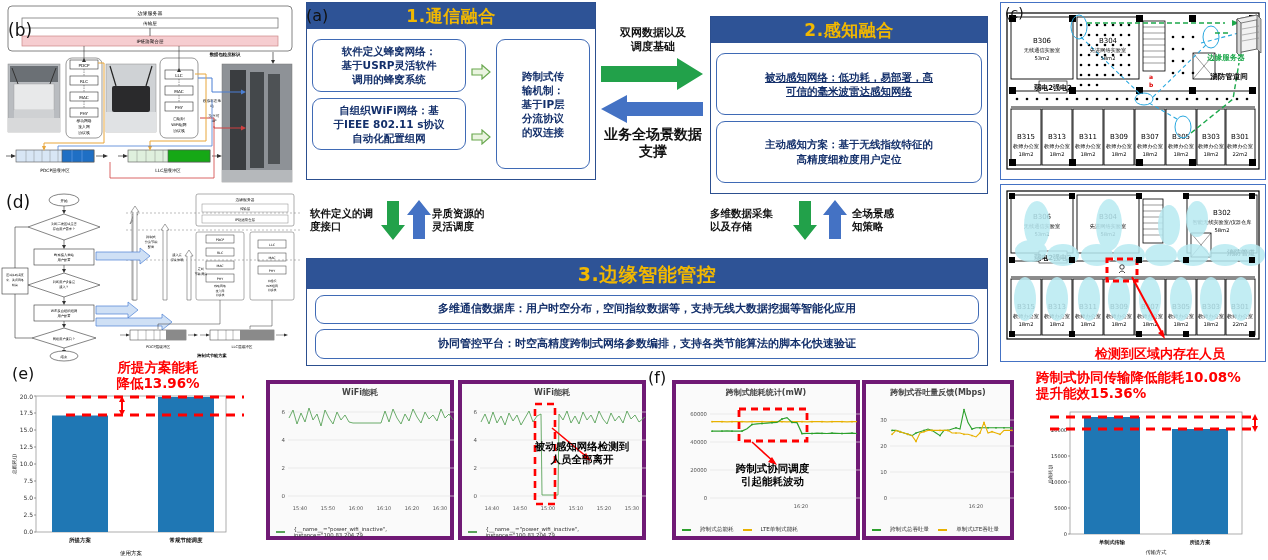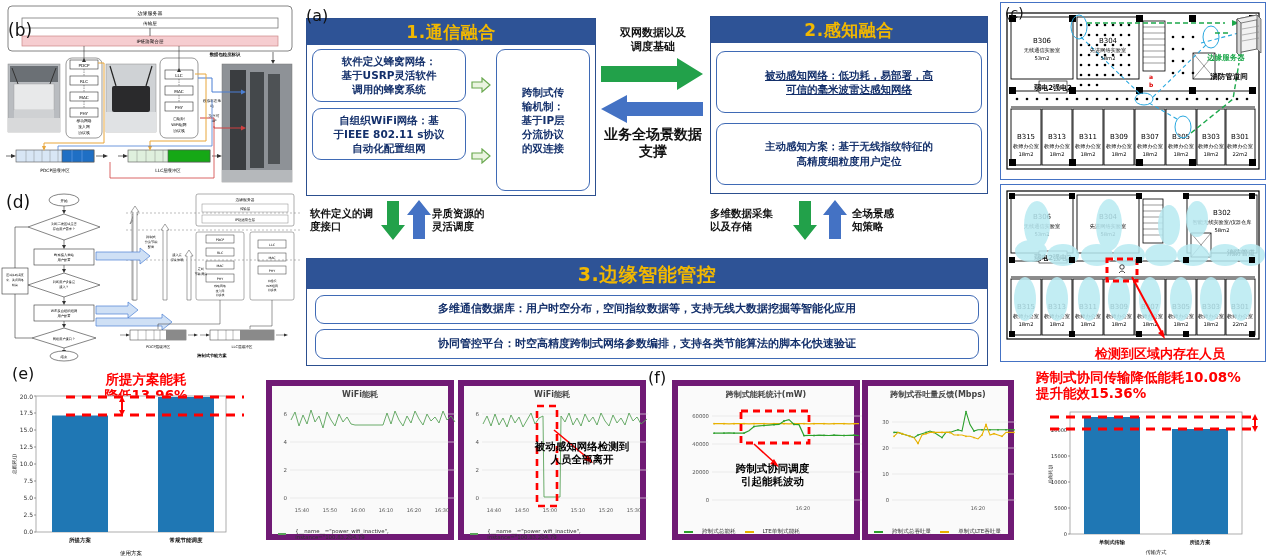--- a/index.html
+++ b/index.html
@@ -13,38 +13,38 @@
   .panel { position:absolute; }
   .plabel { position:absolute; font-size:15px; color:#111; font-weight:400; z-index:40; }
 
   
   #arch { left:302px; top:2px; width:690px; height:352px; }
   .archbox { position:absolute; border:1.5px solid #2c4f8f; background:#fff; }
   .archhdr {
     background:#2e5396; color:#f2b800; font-weight:bold; text-align:center;
     font-size:17px; line-height:26px; height:26px; letter-spacing:.5px;
   }
-  .archbody { padding:4px 5px; display:flex; flex-direction:column; gap:5px; }
+  .archbody { padding:10px 5px; display:flex; flex-direction:column; gap:5px; }
   .rbox {
     border:1.2px solid #3f6ab5; border-radius:9px; background:#fff;
     color:#14306b; font-weight:bold; font-size:10.5px; line-height:1.35;
     text-align:center; padding:4px 3px; display:flex; align-items:center; justify-content:center;
   }
   .twocol { display:flex; gap:4px; align-items:stretch; }
   .leftcol { display:flex; flex-direction:column; gap:6px; flex:1.28; }
   .arrcol { display:flex; flex-direction:column; justify-content:space-around; align-items:center; width:22px; }
   .rightcol { flex:0.78; display:flex; }
   .garrow { width:20px; height:16px; }
   .lbl-small { font-size:10.5px; font-weight:bold; color:#111; line-height:1.25; text-align:center; }
 
   
   .arrowgroup { position:absolute; text-align:center; }
 
   
-  .chartcard { position:absolute; background:#fafafa; border:6px solid #701a75; }
+  .chartcard { position:absolute; background:#fafafa; border:4px solid #701a75; }
   .ctitle { text-align:center; font-size:8px; color:#444; padding-top:3px; font-weight:bold;}
   .leg { display:flex; gap:9px; font-size:6px; color:#333; align-items:center; padding-left:6px; }
   .leg span.sw { display:inline-block; width:9px; height:2px; }
   .redanno { color:#ff0000; font-weight:bold; font-size:13.5px; line-height:1.18; text-align:center; }
   .axtick { font-size:6px; fill:#333; }
   .fp-text { font-size:5.2px; fill:#000; text-anchor:middle; }
   .fp-big { font-size:7px; fill:#000; text-anchor:middle; }
 </style>
 </head>
 <body>
@@ -286,21 +286,21 @@
       <polygon points="288,145 284,143.5 284,146.5" fill="#333"></polygon>
     <path d="M220 110 L220 134 L158 134 L158 139" fill="none" stroke="#333" stroke-width="0.5"></path>
     <path d="M272 110 L272 136 L250 136 L250 139" fill="none" stroke="#333" stroke-width="0.5"></path>
     <text x="212" y="167" text-anchor="middle" font-size="4.2" font-weight="bold">跨制式节能方案</text>
   </svg>
 </div>
 
 <div class="panel" id="arch">
   <span class="plabel" style="left:4px;top:4px;font-size:16px;">(a)</span>
 
-  <div class="archbox" style="left:4px;top:16px;width:290px;height:178px;">
+  <div class="archbox" style="left:4px;top:0;width:290px;height:178px;">
     <div class="archhdr">1.通信融合</div>
     <div class="archbody" style="height:150px;">
       <div class="twocol" style="height:100%;">
         <div class="leftcol">
           <div class="rbox">
               <span style="white-space:pre-line;">软件定义蜂窝网络：
 基于USRP灵活软件
 调用的蜂窝系统</span>
             </div>
           <div class="rbox">
@@ -723,21 +723,21 @@
         <rect x="135" y="146" width="6" height="6"></rect>
         <rect x="182" y="146" width="6" height="6"></rect>
         <rect x="248" y="146" width="6" height="6"></rect>
     </g>
   </svg>
 </div>
 <div style="position:absolute;left:1055px;top:345px;width:210px;text-align:center;color:#ff0000;font-weight:bold;font-size:13px;">检测到区域内存在人员</div>
 
 <div class="panel" style="left:4px;top:360px;width:258px;height:200px;">
   <span class="plabel" style="left:8px;top:4px;font-size:16px;">(e)</span>
-  <div class="redanno" style="position:absolute;left:52px;top:0px;width:180px;white-space:pre-line;margin-top:12px;">所提方案能耗
+  <div class="redanno" style="position:absolute;left:64px;top:0px;width:180px;white-space:pre-line;">所提方案能耗
 降低13.96%</div>
   <svg width="258" height="170" viewBox="0 0 258 170" style="position:absolute;left:0;top:30px;">
     <rect x="32" y="6" width="190" height="136" fill="#fff" stroke="#999" stroke-width="0.8"></rect>
 
     <g class="axtick" text-anchor="end" font-size="5.5" fill="#222">
       <text x="29" y="144">0.0</text>
         <text x="29" y="127">2.5</text>
         <text x="29" y="110">5.0</text>
       <text x="29" y="93">7.5</text>
         <text x="29" y="76">10.0</text>

